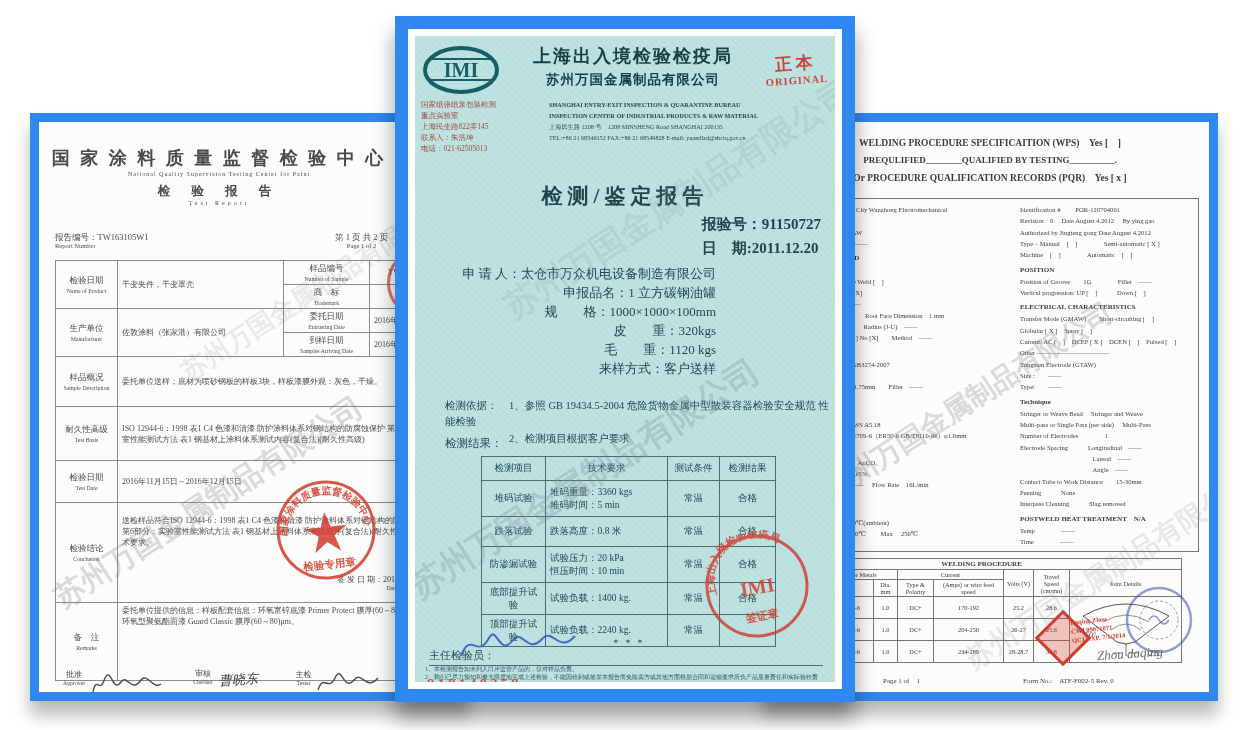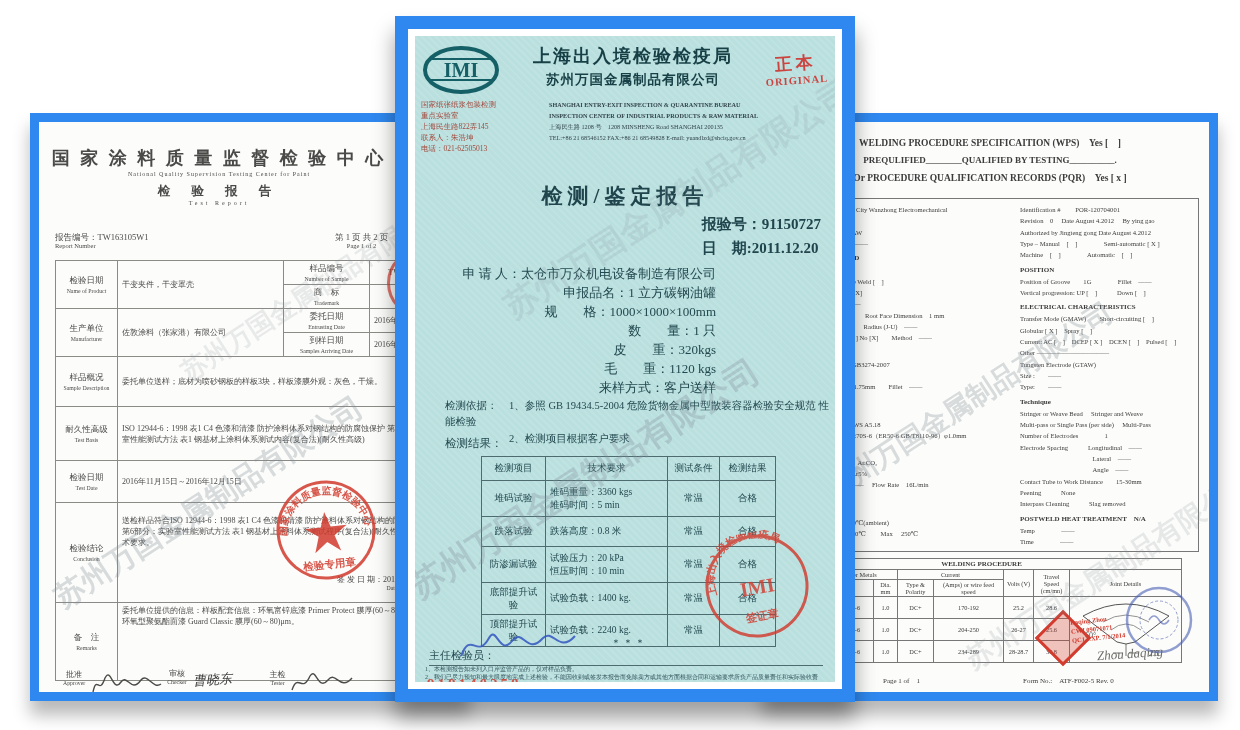--- a/index.html
+++ b/index.html
@@ -209,21 +209,21 @@
           </tbody>
             </table>
 
           <div class="ld-foot">
             <span class="grp" style="margin-left:8px;">
               <span class="lab"><span>批准</span><span class="en">Approver</span></span>
               <svg class="sig-svg" width="78" height="30" viewBox="0 0 78 30">
                 <path d="M6,24 C10,6 12,28 18,10 C24,-2 26,26 34,14 C40,5 44,26 54,12 C60,4 66,22 74,16" fill="none" stroke="#4b4b48" stroke-width="1.4"></path>
               </svg>
             </span>
-            <span class="grp" style="">
+            <span class="grp" style="margin-left:26px;">
               <span class="lab"><span>审核</span><span class="en">Checker</span></span>
               <span class="ld-checker-name">曹晓东</span>
             </span>
             <span class="grp" style="margin-left:36px;">
               <span class="lab"><span>主检</span><span class="en">Tester</span></span>
               <svg class="sig-svg" width="70" height="30" viewBox="0 0 70 30">
                 <path d="M4,22 C10,4 14,26 22,8 C28,-2 30,24 40,12 C48,2 52,24 64,10" fill="none" stroke="#4b4b48" stroke-width="1.4"></path>
               </svg>
             </span>
           </div>
@@ -464,21 +464,20 @@
 
           <div class="cd-repno">
             <div>报验号：91150727</div>
             <div>日　期:2011.12.20</div>
           </div>
 
           <div class="cd-fields">
             <div class="cf"><span class="cfl">申 请 人：</span><span>太仓市万众机电设备制造有限公司</span></div>
             <div class="cf"><span class="cfl">申报品名：</span><span>1 立方碳钢油罐</span></div>
             <div class="cf"><span class="cfl">规　　格：</span><span>1000×1000×100mm</span></div>
-            <div class="cf"><span class="cfl">数　　量：</span><span>1 只</span></div>
             <div class="cf"><span class="cfl">皮　　重：</span><span>320kgs</span></div>
             <div class="cf"><span class="cfl">毛　　重：</span><span>1120 kgs</span></div>
             <div class="cf"><span class="cfl">来样方式：</span><span>客户送样</span></div>
           </div>
 
           <div class="cd-basis">
             <div><span style="display:inline-block;width:64px;">检测依据：</span><span>1、参照 GB 19434.5-2004 危险货物金属中型散装容器检验安全规范 性能检验</span></div>
             <div class="ind">2、检测项目根据客户要求</div>
           </div>
 

